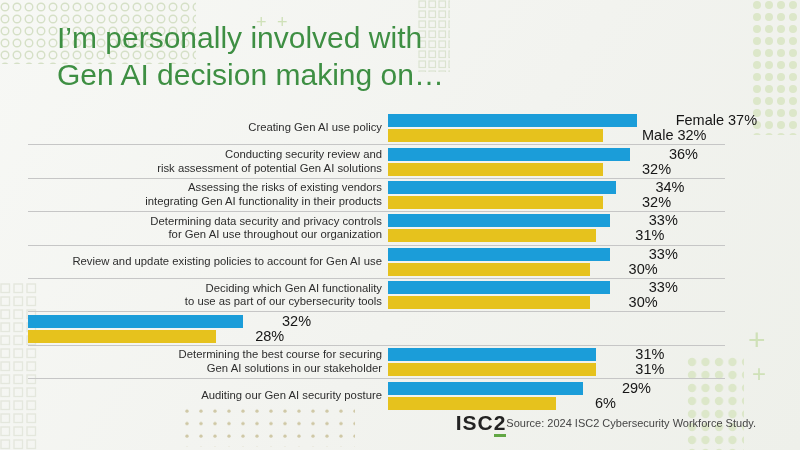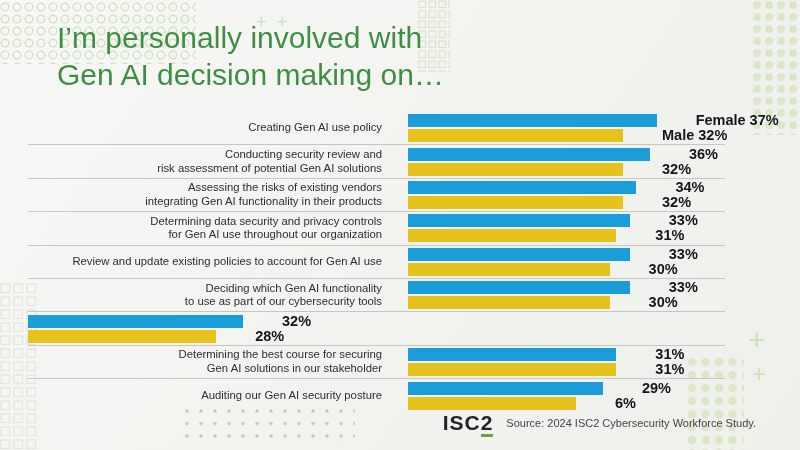--- a/index.html
+++ b/index.html
@@ -11,33 +11,33 @@
   .deco{position:absolute;pointer-events:none;}
   .plus{position:absolute;color:#cfe1b8;font-weight:400;line-height:1;pointer-events:none;}
 
   
   .title{position:absolute;left:57px;top:19px;margin:0;
          color:#3e8f43;font-size:30px;font-weight:400;line-height:37px;letter-spacing:0;}
 
   
   .chart{position:absolute;left:28px;top:112px;width:697px;}
   .row{display:flex;align-items:center;height:33.4px;box-sizing:border-box;
-       border-bottom:1px solid #c6c6c6;gap:20px;}
+       border-bottom:1px solid #c6c6c6;}
   .row:last-child{border-bottom:none;}
   .cat-label{width:360px;box-sizing:border-box;padding-right:6px;flex:none;
              text-align:right;font-size:11.3px;line-height:13.5px;color:#2d2d2d;
              white-space:pre-line;}
   .bars{flex:1;display:flex;flex-direction:column;gap:2px;}
   .bar-line{display:flex;align-items:center;height:13px;}
   .bar{height:13px;flex:none;}
-  .pct{margin-left:7px;font-size:14.5px;font-weight:700;color:#161616;
+  .pct{margin-left:7px;font-size:14.5px;font-weight:400;color:#161616;
        white-space:nowrap;line-height:13px;padding-left:32px;}
 
   
-  .footer{position:absolute;right:44px;bottom:15px;display:flex;align-items:center;gap:13px;}
+  .footer{position:absolute;right:44px;bottom:15px;display:flex;align-items:center;}
   .logo{position:relative;font-size:21px;font-weight:700;color:#232323;letter-spacing:1px;}
   .logo-underline{position:absolute;right:0;bottom:-2px;width:12px;height:3px;background:#62a744;}
   .source{font-size:11px;color:#454545;}
 </style>
 </head>
 <body>
 
 <div id="stage">
 
   <svg class="deco" style="left:0;top:2px;" width="196" height="62">

